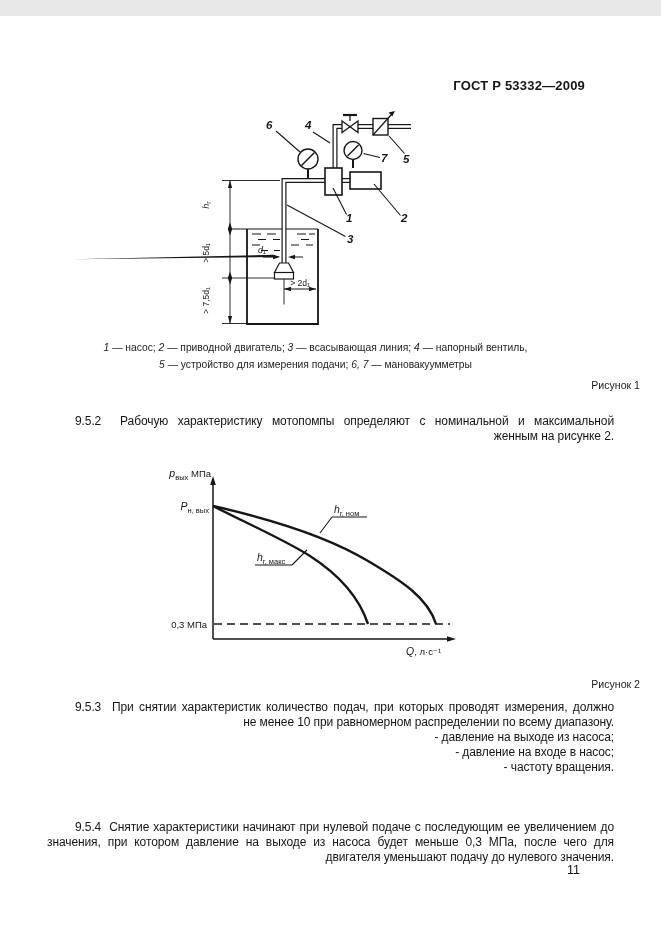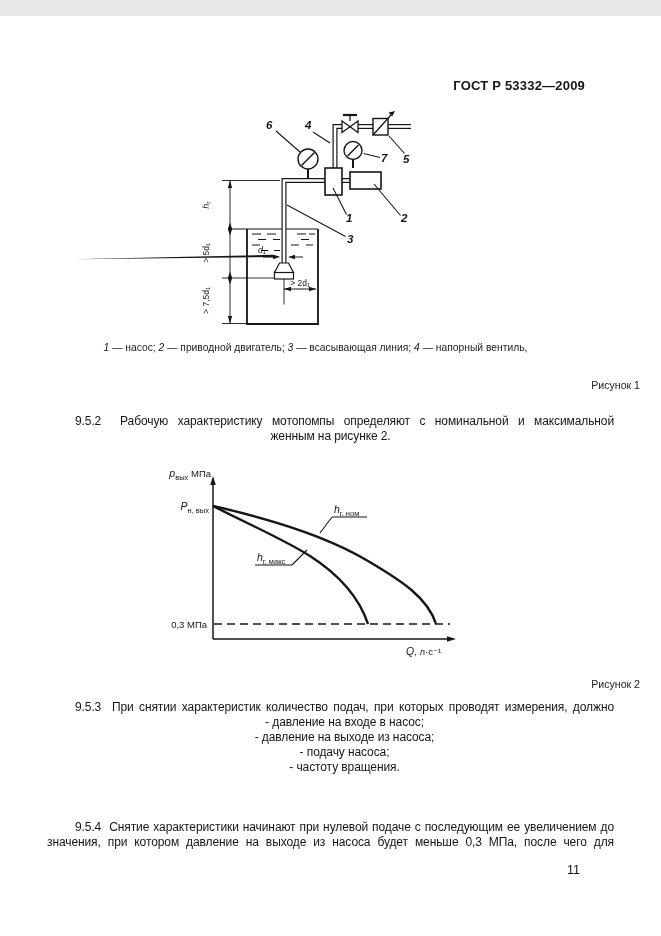--- a/index.html
+++ b/index.html
@@ -1,20 +1,20 @@
 <!DOCTYPE html>
 <html><head>
 <meta charset="utf-8">
 <style>
   html,body{margin:0;padding:0;background:#e8e8e8;}
   .page{position:relative;width:661px;height:936px;background:#ffffff;overflow:hidden;
         font-family:"Liberation Sans","DejaVu Sans",sans-serif;color:#161616;margin:16px auto;}
   .doc-header{position:absolute;top:62px;right:76px;font-size:13px;font-weight:bold;letter-spacing:.2px;}
   .para{position:absolute;left:47px;width:567px;font-size:12px;line-height:15px;letter-spacing:-0.1px;}
-  .tl{height:15px;overflow:hidden;text-align:center;}
+  .tl{height:15px;overflow:hidden;text-align:right;}
   .tl.just{text-align:justify;text-align-last:justify;}
   .tl.first{text-indent:28px;}
   .fig1-legend{position:absolute;top:324px;left:8px;width:615px;text-align:center;
                font-size:10.3px;line-height:16.5px;color:#1c1c1c;}
   .fig-cap{position:absolute;left:0;width:640px;text-align:right;font-size:10.6px;color:#1c1c1c;}
   .cap1{top:363px;} .cap2{top:662px;}
   .page-num{position:absolute;left:567px;top:847px;font-size:12.5px;}
   svg{position:absolute;overflow:visible;}
   .fig1{left:190px;top:92px;}
   .fig2{left:140px;top:445px;}
@@ -142,20 +142,21 @@
       <tspan class="dimi">h</tspan><tspan class="hsub" dy="2">г</tspan>
     </text>
     <text class="dim" text-anchor="middle" transform="rotate(-90 208.5 237)" x="208.5" y="237">&gt; 5d₁</text>
     <text class="dim" text-anchor="middle" transform="rotate(-90 208.5 284.5)" x="208.5" y="284.5">&gt; 7,5d₁</text>
     <text class="dimi" x="258" y="236.5">d₁</text>
     <text class="dim" text-anchor="middle" x="300" y="269.5">&gt; 2d₁</text>
   </svg>
 
   <div class="fig1-legend">
     <div class="cap-line"><span style="font-style: italic;">1</span><span> — насос; </span><span style="font-style: italic;">2</span><span> — приводной двигатель; </span><span style="font-style: italic;">3</span><span> — всасывающая линия; </span><span style="font-style: italic;">4</span><span> — напорный вентиль,</span></div>
+    <div class="cap-line"><span style="font-style: italic;">5</span><span> — устройство для измерения подачи; </span><span style="font-style: italic;">6, 7</span><span> — мановакуумметры</span></div>
   </div>
   <div class="fig-cap cap1">Рисунок 1</div>
 
   <div class="para" style="top:398px">
       <div class="tl first just">9.5.2&nbsp; Рабочую характеристику мотопомпы определяют с номинальной и максимальной геометри-</div>
       <div class="tl">женным на рисунке 2.</div>
     </div>
 
   <svg class="fig2" width="330" height="208" viewBox="140 445 330 208">
     <g stroke="#161616" stroke-width="1.5" fill="none">
@@ -190,26 +191,27 @@
     <text class="unit" text-anchor="end" x="207" y="612">0,3 МПа</text>
     <text x="406" y="639">
       <tspan class="var">Q</tspan><tspan class="unit">, л·с⁻¹</tspan>
     </text>
   </svg>
   <div class="fig-cap cap2">Рисунок 2</div>
 
   <div class="para" style="top:684px">
     <div>
         <div class="tl first just">9.5.3&nbsp; При снятии характеристик количество подач, при которых проводят измерения, должно быть</div>
+        <div class="tl">не менее 10 при равномерном распределении по всему диапазону.</div>
       </div>
+    <div class="tl first">- давление на выходе из насоса;</div>
     <div class="tl first">- давление на входе в насос;</div>
-    <div class="tl first">- давление на выходе из насоса;</div>
-    <div class="tl first">- подачу насоса;</div>
     <div class="tl first">- частоту вращения.</div>
   </div>
 
   <div class="para" style="top:804px">
       <div class="tl first just">9.5.4&nbsp; Снятие характеристики начинают при нулевой подаче с последующим ее увеличением до</div>
       <div class="tl just">значения, при котором давление на выходе из насоса будет меньше 0,3 МПа, после чего для отключения</div>
+      <div class="tl">двигателя уменьшают подачу до нулевого значения.</div>
     </div>
 
   <div class="page-num">11</div>
 </div>
 
 </body></html>

